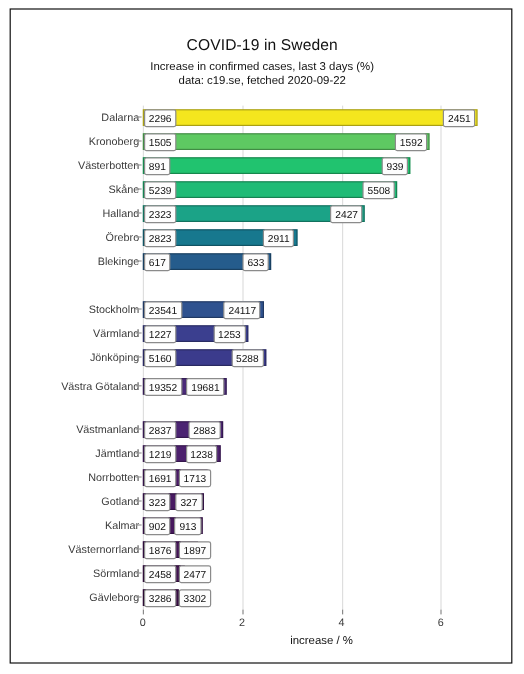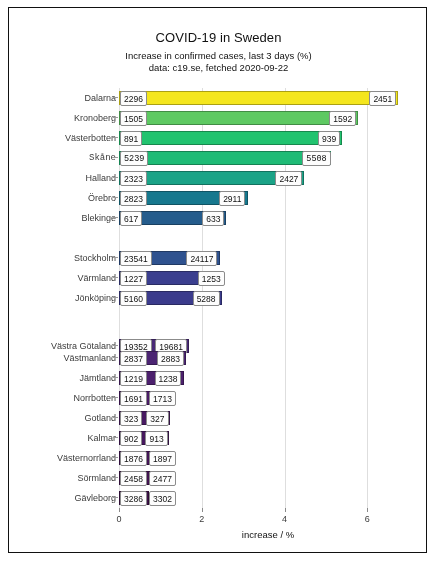--- a/index.html
+++ b/index.html
@@ -70,21 +70,21 @@
           <div class="lbl lblL">1505</div>
           <div class="lbl" style="left: 210.228px;">1592</div>
         </div>
         <div class="row" style="top: 40px; width: 298px;">
           <div class="ytick">Västerbotten</div>
           <div class="tickmark" style="left: -6px;"></div>
           <div class="bar" style="width: 223.086px; background: rgb(33, 195, 111);"></div>
           <div class="lbl lblL">891</div>
           <div class="lbl" style="left: 199.086px;">939</div>
         </div>
-        <div class="row" style="top: 60px; width: 298px; font-family: Liberation Mono, monospace;">
+        <div class="row" style="top: 60px; width: 298px;">
           <div class="ytick">Skåne</div>
           <div class="tickmark" style="left: -6px;"></div>
           <div class="bar" style="width: 212.325px; background: rgb(31, 187, 118);"></div>
           <div class="lbl lblL">5239</div>
           <div class="lbl" style="left: 183.325px;">5508</div>
         </div>
         <div class="row" style="top: 80px; width: 298px;">
           <div class="ytick">Halland</div>
           <div class="tickmark" style="left: -6px;"></div>
           <div class="bar" style="width: 185.422px; background: rgb(27, 163, 135);"></div>
@@ -110,30 +110,30 @@
           <div class="tickmark" style="left: -6px;"></div>
           <div class="bar" style="width: 101.403px; background: rgb(47, 82, 143);"></div>
           <div class="lbl lblL">23541</div>
           <div class="lbl" style="left: 67.4028px;">24117</div>
         </div>
         <div class="row" style="top: 180px; width: 298px;">
           <div class="ytick">Värmland</div>
           <div class="tickmark" style="left: -6px;"></div>
           <div class="bar" style="width: 87.7444px; background: rgb(59, 63, 143);"></div>
           <div class="lbl lblL">1227</div>
-          <div class="lbl" style="left: 58.7444px; margin-left: 20px;">1253</div>
+          <div class="lbl" style="left: 58.7444px;">1253</div>
         </div>
         <div class="row" style="top: 200px; width: 298px;">
           <div class="ytick">Jönköping</div>
           <div class="tickmark" style="left: -6px;"></div>
           <div class="bar" style="width: 102.644px; background: rgb(59, 59, 140);"></div>
           <div class="lbl lblL">5160</div>
           <div class="lbl" style="left: 73.6444px;">5288</div>
         </div>
-        <div class="row" style="top: 248px; width: 298px;">
+        <div class="row" style="top: 224px; width: 298px;">
           <div class="ytick">Västra Götaland</div>
           <div class="tickmark" style="left: -6px;"></div>
           <div class="bar" style="width: 70.3611px; background: rgb(74, 42, 120);"></div>
           <div class="lbl lblL">19352</div>
           <div class="lbl" style="left: 36.3611px;">19681</div>
         </div>
         <div class="row" style="top: 260px; width: 298px;">
           <div class="ytick">Västmanland</div>
           <div class="tickmark" style="left: -6px;"></div>
           <div class="bar" style="width: 67.05px; background: rgb(75, 36, 114);"></div>

